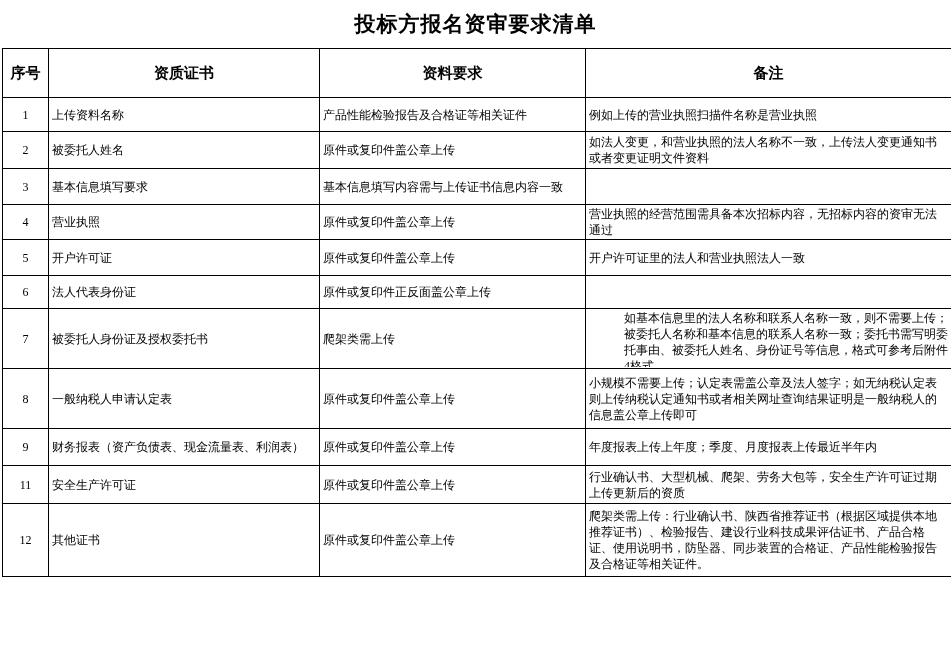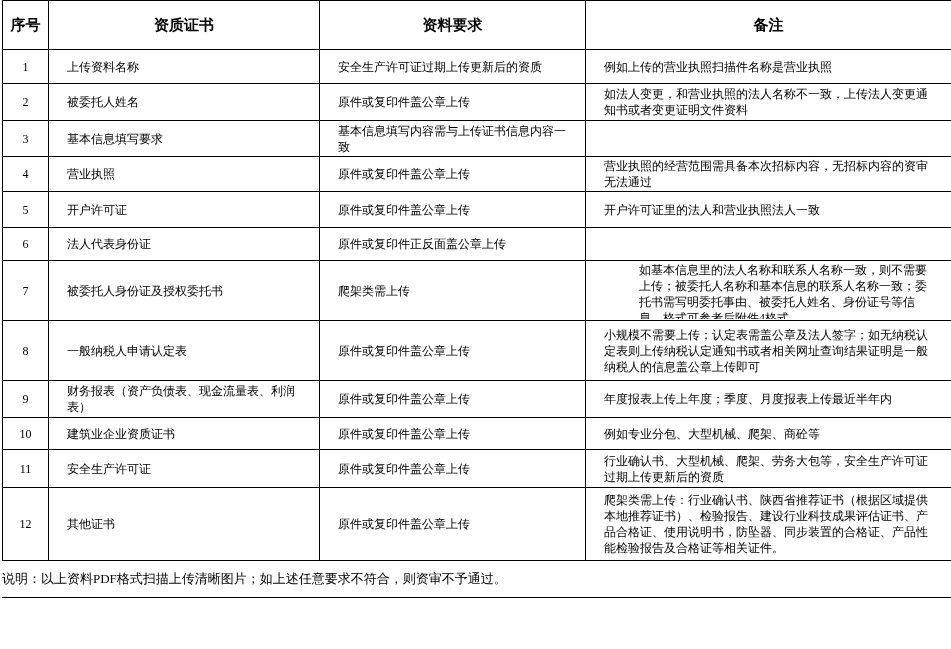--- a/index.html
+++ b/index.html
@@ -29,21 +29,21 @@
     border-collapse: collapse;
     table-layout: fixed;
     width: 949px;
     margin-left: 2px;
   }
   .req-table th, .req-table td {
     border: 1px solid #000;
     font-size: 12px;
     line-height: 16px;
     vertical-align: middle;
-    padding: 1px 18px;
+    padding: 1px 3px;
     overflow: hidden;
     word-break: break-all;
   }
   .req-table th {
     font-size: 15px;
     font-weight: bold;
     text-align: center;
     padding: 0;
   }
   .req-table td.no {
@@ -62,41 +62,42 @@
     align-items: center;
     font-size: 13px;
     border-bottom: 1px solid #000;
   }
 </style>
 </head>
 <body>
 
 <div class="page">
 
+  <div class="title">投标方报名资审要求清单</div>
 
   <table class="req-table">
     <colgroup>
       <col style="width:46px">
       <col style="width:271px">
       <col style="width:266px">
       <col style="width:366px">
     </colgroup>
     <thead>
       <tr style="height:49px">
         <th>序号</th>
         <th>资质证书</th>
         <th>资料要求</th>
         <th>备注</th>
       </tr>
     </thead>
     <tbody>
       <tr style="height:34px">
         <td class="no">1</td>
         <td>上传资料名称</td>
-        <td>安全生产许可证过期上传更新后的资质</td>
+        <td>产品性能检验报告及合格证等相关证件</td>
         <td>例如上传的营业执照扫描件名称是营业执照</td>
       </tr>
       <tr style="height:37px">
         <td class="no">2</td>
         <td>被委托人姓名</td>
         <td>原件或复印件盖公章上传</td>
         <td>如法人变更，和营业执照的法人名称不一致，上传法人变更通知书或者变更证明文件资料</td>
       </tr>
       <tr style="height:36px">
         <td class="no">3</td>
@@ -135,36 +136,29 @@
         <td>一般纳税人申请认定表</td>
         <td>原件或复印件盖公章上传</td>
         <td>小规模不需要上传；认定表需盖公章及法人签字；如无纳税认定表则上传纳税认定通知书或者相关网址查询结果证明是一般纳税人的信息盖公章上传即可</td>
       </tr>
       <tr style="height:37px">
         <td class="no">9</td>
         <td>财务报表（资产负债表、现金流量表、利润表）</td>
         <td>原件或复印件盖公章上传</td>
         <td>年度报表上传上年度；季度、月度报表上传最近半年内</td>
       </tr>
-      <tr style="height:32px">
-        <td class="no">10</td>
-        <td>建筑业企业资质证书</td>
-        <td>原件或复印件盖公章上传</td>
-        <td>例如专业分包、大型机械、爬架、商砼等</td>
-      </tr>
       <tr style="height:38px">
         <td class="no">11</td>
         <td>安全生产许可证</td>
         <td>原件或复印件盖公章上传</td>
         <td>行业确认书、大型机械、爬架、劳务大包等，安全生产许可证过期上传更新后的资质</td>
       </tr>
       <tr style="height:73px">
         <td class="no">12</td>
         <td>其他证书</td>
         <td>原件或复印件盖公章上传</td>
         <td>爬架类需上传：行业确认书、陕西省推荐证书（根据区域提供本地推荐证书）、检验报告、建设行业科技成果评估证书、产品合格证、使用说明书，防坠器、同步装置的合格证、产品性能检验报告及合格证等相关证件。</td>
       </tr>
     </tbody>
   </table>
 
-  <div class="footer">说明：以上资料PDF格式扫描上传清晰图片；如上述任意要求不符合，则资审不予通过。</div>
 
 </div>
 
 </body></html>

